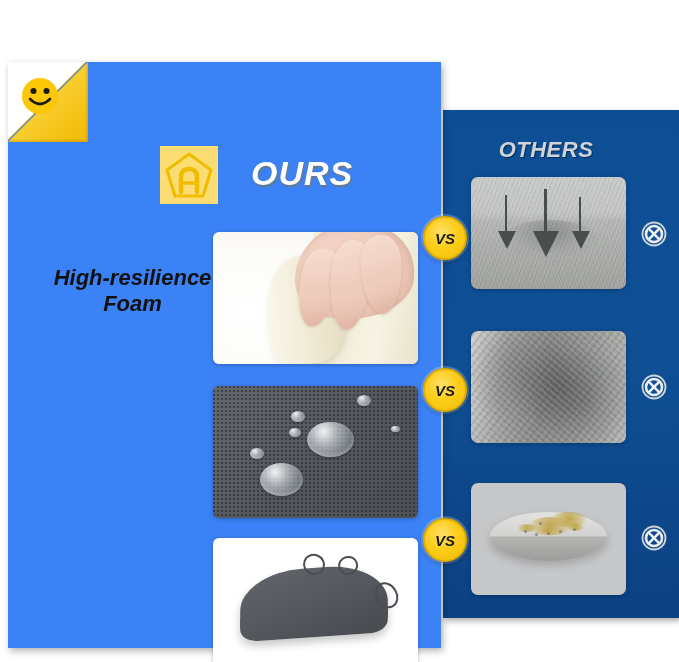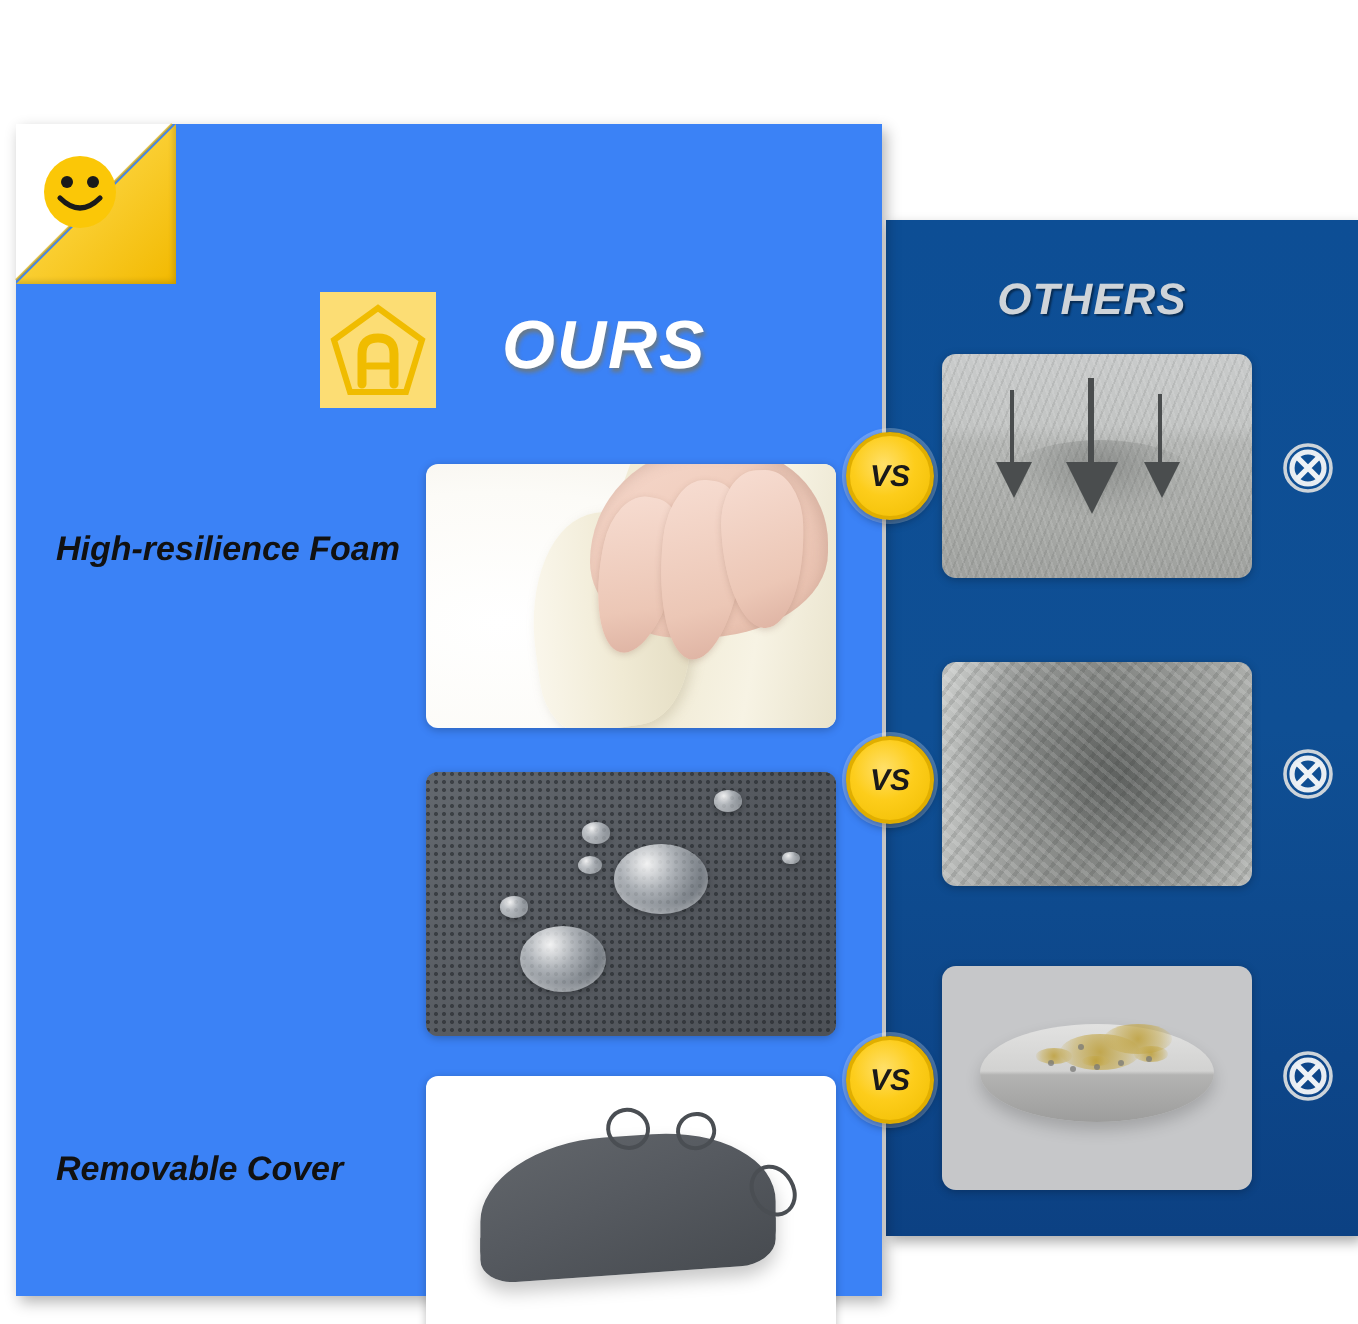--- a/index.html
+++ b/index.html
@@ -107,27 +107,28 @@
     left: 12px;
     top: 14px;
     width: 40px;
     height: 40px;
     z-index: 6;
   }
 
   
   .feature-label {
     position: absolute;
-    left: 20px;
+    left: 32px;
     width: 185px;
-    font-size: 17px;
+    font-size: 22px;
     font-weight: bold;
     font-style: italic;
     color: #111111;
     line-height: 1.2;
+    text-align: center;
   }
   .feature-label.r1 { top: 203px; }
   .feature-label.r2 { top: 363px; }
   .feature-label.r3 { top: 513px; }
 
   
   .ours-logo {
     position: absolute;
     left: 152px;
     top: 84px;
@@ -484,21 +485,20 @@
         <div class="droplet d1"></div>
         <div class="droplet d2"></div>
         <div class="droplet d3"></div>
         <div class="droplet d4"></div>
         <div class="droplet d5"></div>
         <div class="droplet d6"></div>
         <div class="droplet d7"></div>
       </div>
     </div>
 
-    <div class="feature-label r3">Removable Cover</div>
     <div class="card card-ours r3">
       <div class="cushion-photo">
         <div class="cushion-side"></div>
         <div class="cushion-body"></div>
         <div class="tie t1"></div>
         <div class="tie t2"></div>
         <div class="tie t3"></div>
       </div>
     </div>
   </div>

